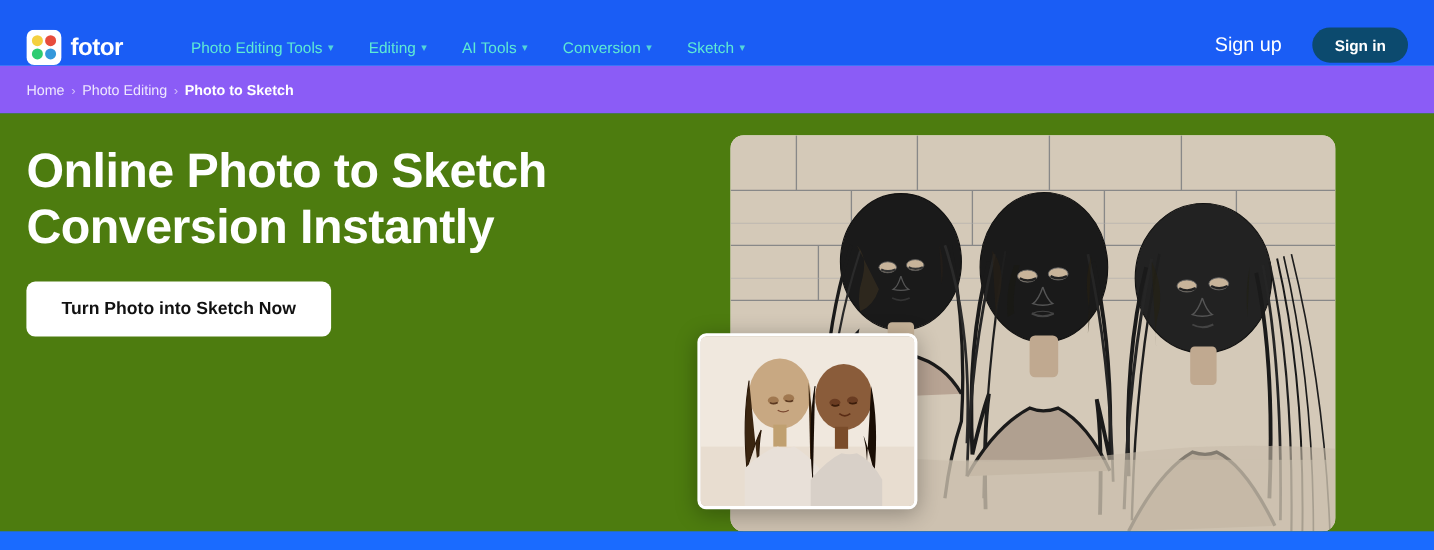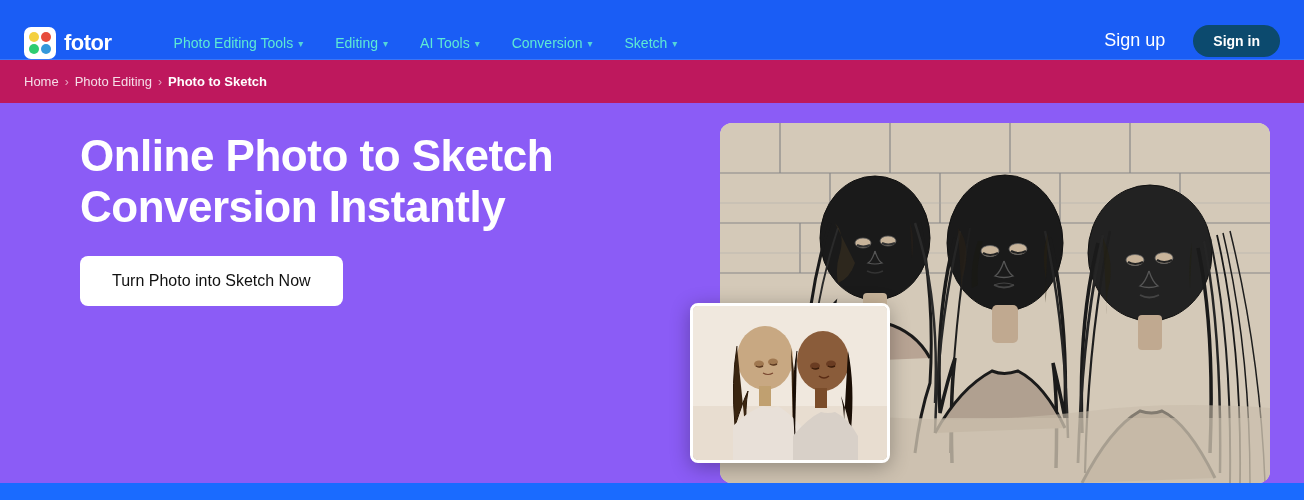--- a/index.html
+++ b/index.html
@@ -73,21 +73,21 @@
       font-size: 14px;
       font-weight: 600;
       padding: 8px 20px;
       border-radius: 20px;
       cursor: pointer;
       border: none;
     }
 
     
     .breadcrumb-bar {
-      background: #be185d;
+      background: #8b5cf6;
       padding: 14px 24px;
       display: flex;
       align-items: center;
       gap: 6px;
     }
     .breadcrumb-sep {
       color: rgba(255,255,255,0.6);
       font-size: 12px;
     }
     .breadcrumb-link {
@@ -98,28 +98,27 @@
     }
     .breadcrumb-current {
       color: white;
       font-size: 13px;
       font-weight: 600;
       text-align: right;
     }
 
     
     .hero {
-      background: #8b5cf6;
+      background: #4d7c0f;
       padding: 20px 24px 30px 24px;
       display: flex;
       align-items: flex-start;
       height: 380px;
       position: relative;
       overflow: hidden;
-      justify-content: flex-end;
     }
     .hero-content {
       flex: 1;
       max-width: 640px;
       padding-top: 8px;
     }
     .hero-title {
       color: white;
       font-size: 44px;
       font-weight: 800;
@@ -138,21 +137,21 @@
       color: rgba(255,255,255,0.92);
       font-size: 16px;
       line-height: 1.65;
       margin-bottom: 32px;
       max-width: 580px;
     }
     .btn-cta {
       background: white;
       color: #111;
       font-size: 16px;
-      font-weight: 400;
+      font-weight: 700;
       padding: 16px 32px;
       border-radius: 8px;
       cursor: pointer;
       border: none;
       display: inline-block;
     }
 
     
     .hero-image-area {
       position: relative;

